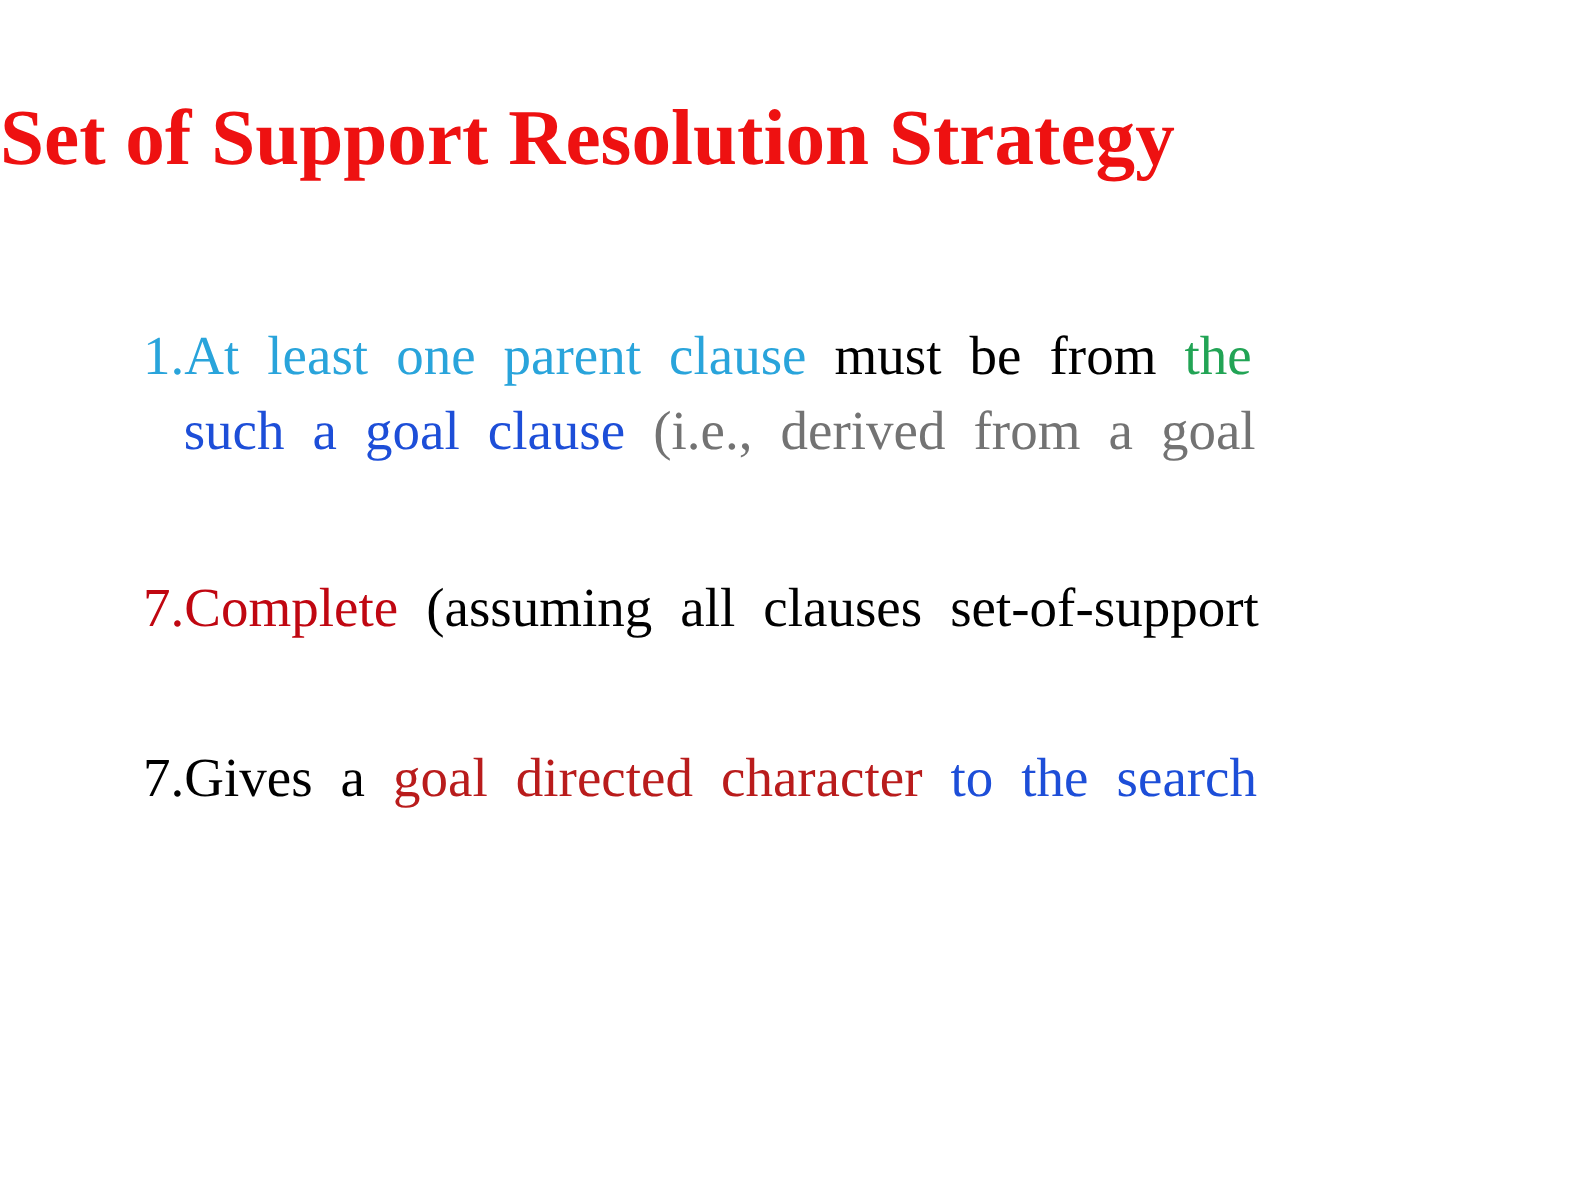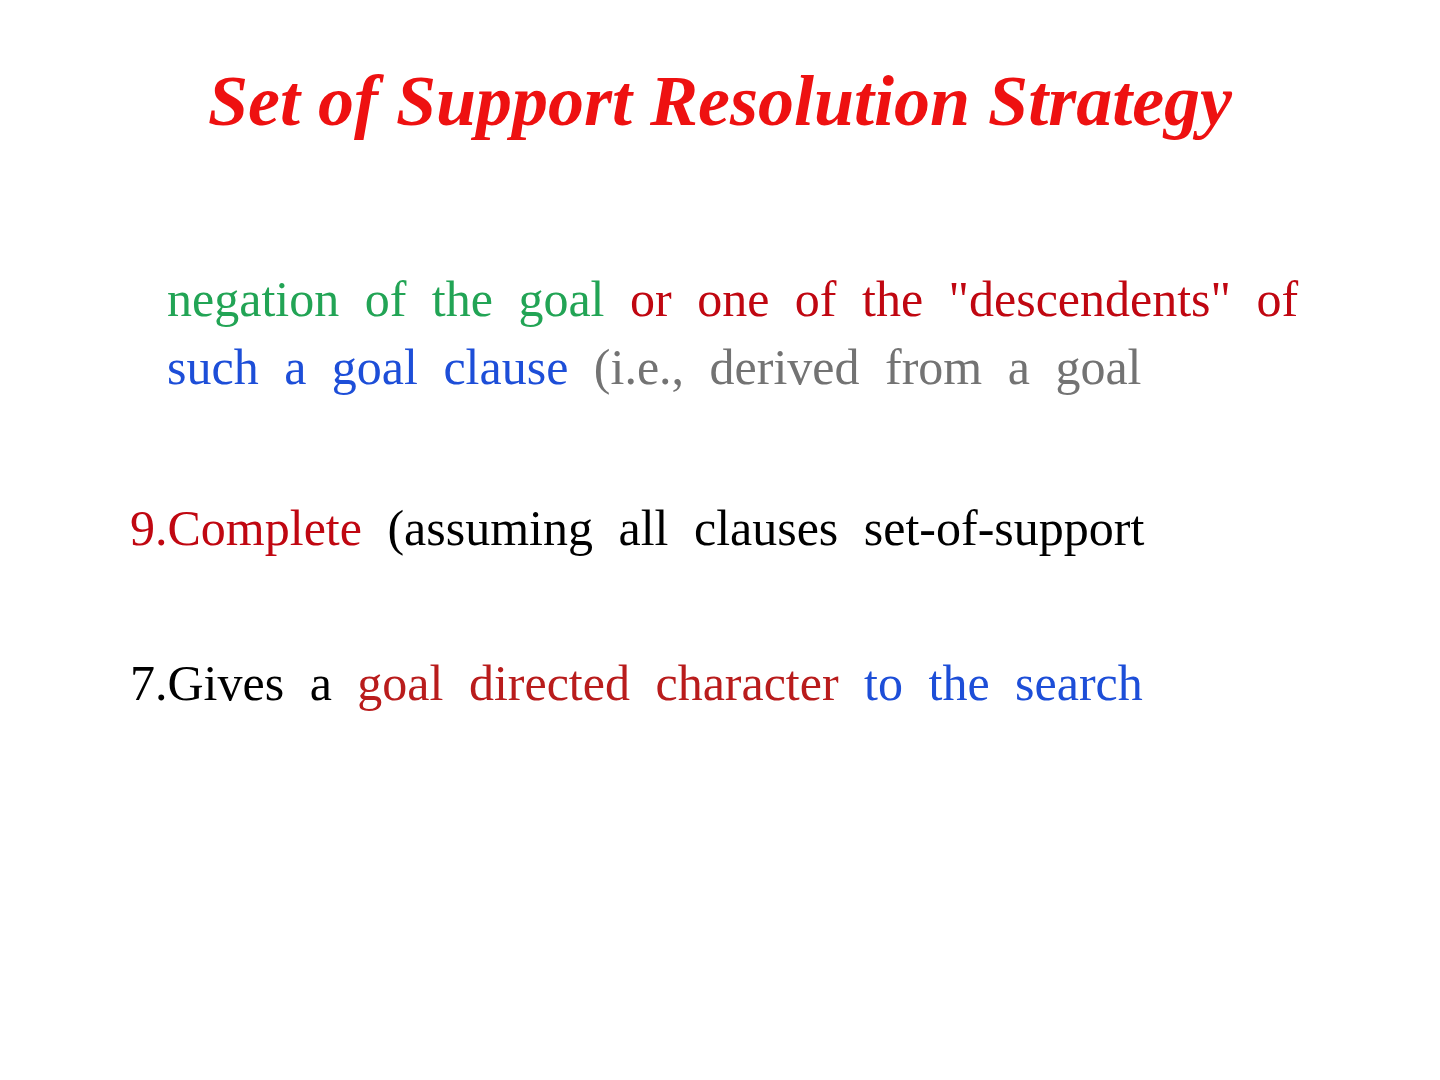--- a/index.html
+++ b/index.html
@@ -9,28 +9,26 @@
     font-family: "Liberation Serif", "DejaVu Serif", serif;
     overflow: hidden;
   }
   .slide {
     position: relative;
     width: 1440px;
     height: 1080px;
     background: #FFFFFF;
   }
   .title {
-    margin-top: 60px;
+    margin-top: 84px;
     width: 100%;
-    text-align: center;
     font-size: 72px;
     font-weight: bold;
     line-height: 83px;
     letter-spacing: 0;
-    font-style: italic;
   }
   .content {
     margin-left: 130px;
     width: 1230px;
     font-size: 50px;
     line-height: 68px;
     word-spacing: 13px;
   }
   .item { margin: 0; }
   .item-1 { margin-top: 122px; }
@@ -42,26 +40,26 @@
 </head>
 <body>
 
 <div class="slide">
 
   <h1 class="title" style="color: rgb(238, 17, 17);">Set of Support Resolution Strategy</h1>
 
   <div class="content">
 
     <div class="item item-1">
-      <div class="line cont"><span style="color: rgb(34, 164, 85);">negation of the goal </span><span style="color: rgb(192, 7, 17);">or one of the "descendents" of</span></div>
+      <div class="line"><span style="color: rgb(41, 164, 219);">1.At least one parent clause </span><span style="color: rgb(0, 0, 0);">must be from </span><span style="color: rgb(34, 164, 85);">the</span></div>
       <div class="line cont"><span style="color: #1d4ed8;">such a goal clause </span><span style="color: #737373;">(i.e., derived from a goal</span></div>
     </div>
 
     <div class="item item-2">
-      <div class="line"><span style="color: rgb(192, 7, 17);">9.Complete </span><span style="color: rgb(0, 0, 0);">(assuming all clauses set-of-support</span></div>
+      <div class="line"><span style="color: rgb(192, 7, 17);">7.Complete </span><span style="color: rgb(0, 0, 0);">(assuming all clauses set-of-support</span></div>
     </div>
 
     <div class="item item-3">
       <div class="line"><span style="color: rgb(0, 0, 0);">7.Gives a </span><span style="color: #b91c1c;">goal directed character </span><span style="color: #1d4ed8;">to the search</span></div>
     </div>
 
   </div>
 
 </div>
 

